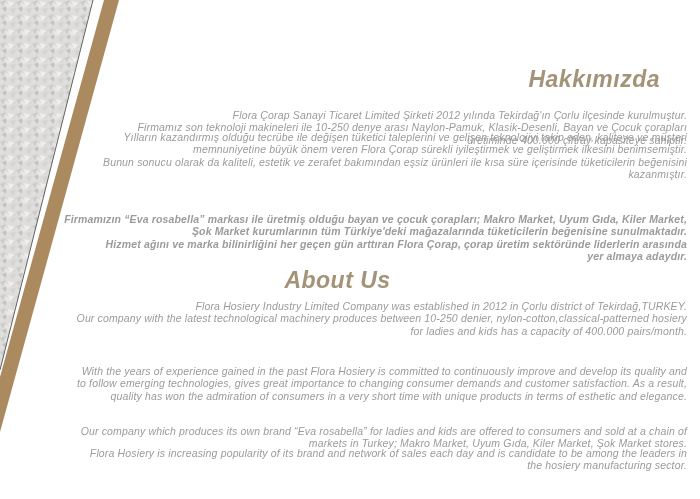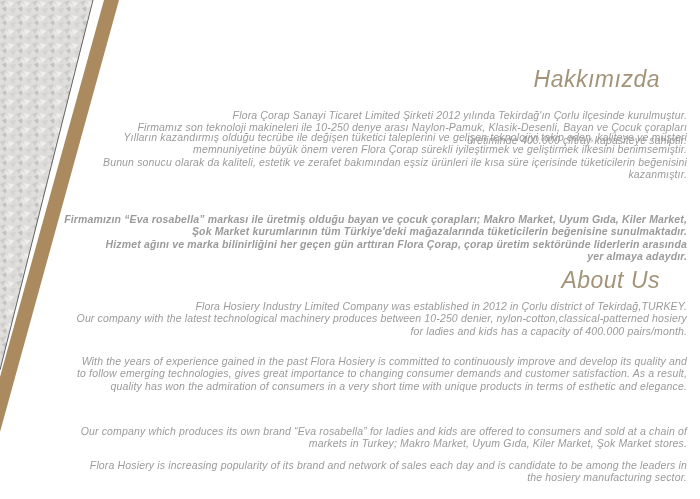--- a/index.html
+++ b/index.html
@@ -26,38 +26,38 @@
     position: absolute;
     left: 15px;
     right: 13px;
     text-align: right;
     font-style: italic;
   }
   .section-title {
     font-size: 23px;
     letter-spacing: 0.5px;
     color: #a39479;
-    font-weight: 400;
+    font-weight: 700;
   }
   .para {
     font-size: 10.5px;
     line-height: 12.6px;
     letter-spacing: 0.15px;
     color: #9b9b9b;
     white-space: pre-line;
   }
   .title-tr { top: 51px; right: 40px; }
   .para-tr-1 { top: 98px; }
   .para-tr-2 { top: 120px; }
   .para-tr-3 { top: 202px; font-weight: bold; }
-  .title-en { top: 252px; right: 40px; }
+  .title-en { top: 252px; right: 40px; text-align: center; }
   .para-en-1 { top: 289px; margin-left: 34px; }
-  .para-en-2 { top: 344px; }
+  .para-en-2 { top: 354px; }
   .para-en-3 { top: 414px; }
-  .para-en-4 { top: 448px; }
+  .para-en-4 { top: 436px; }
 </style>
 </head>
 <body>
 
 <svg class="decor" viewBox="0 0 300 499" width="300" height="499">
   <defs>
     <pattern id="knit" width="16" height="14" patternUnits="userSpaceOnUse">
       <rect width="16" height="14" fill="#dedddb"></rect>
       <path d="M0,2 L6,0 L3,6 Z" fill="#cbcbc9"></path>
       <path d="M8,1 L15,3 L10,7 Z" fill="#efefed"></path>

